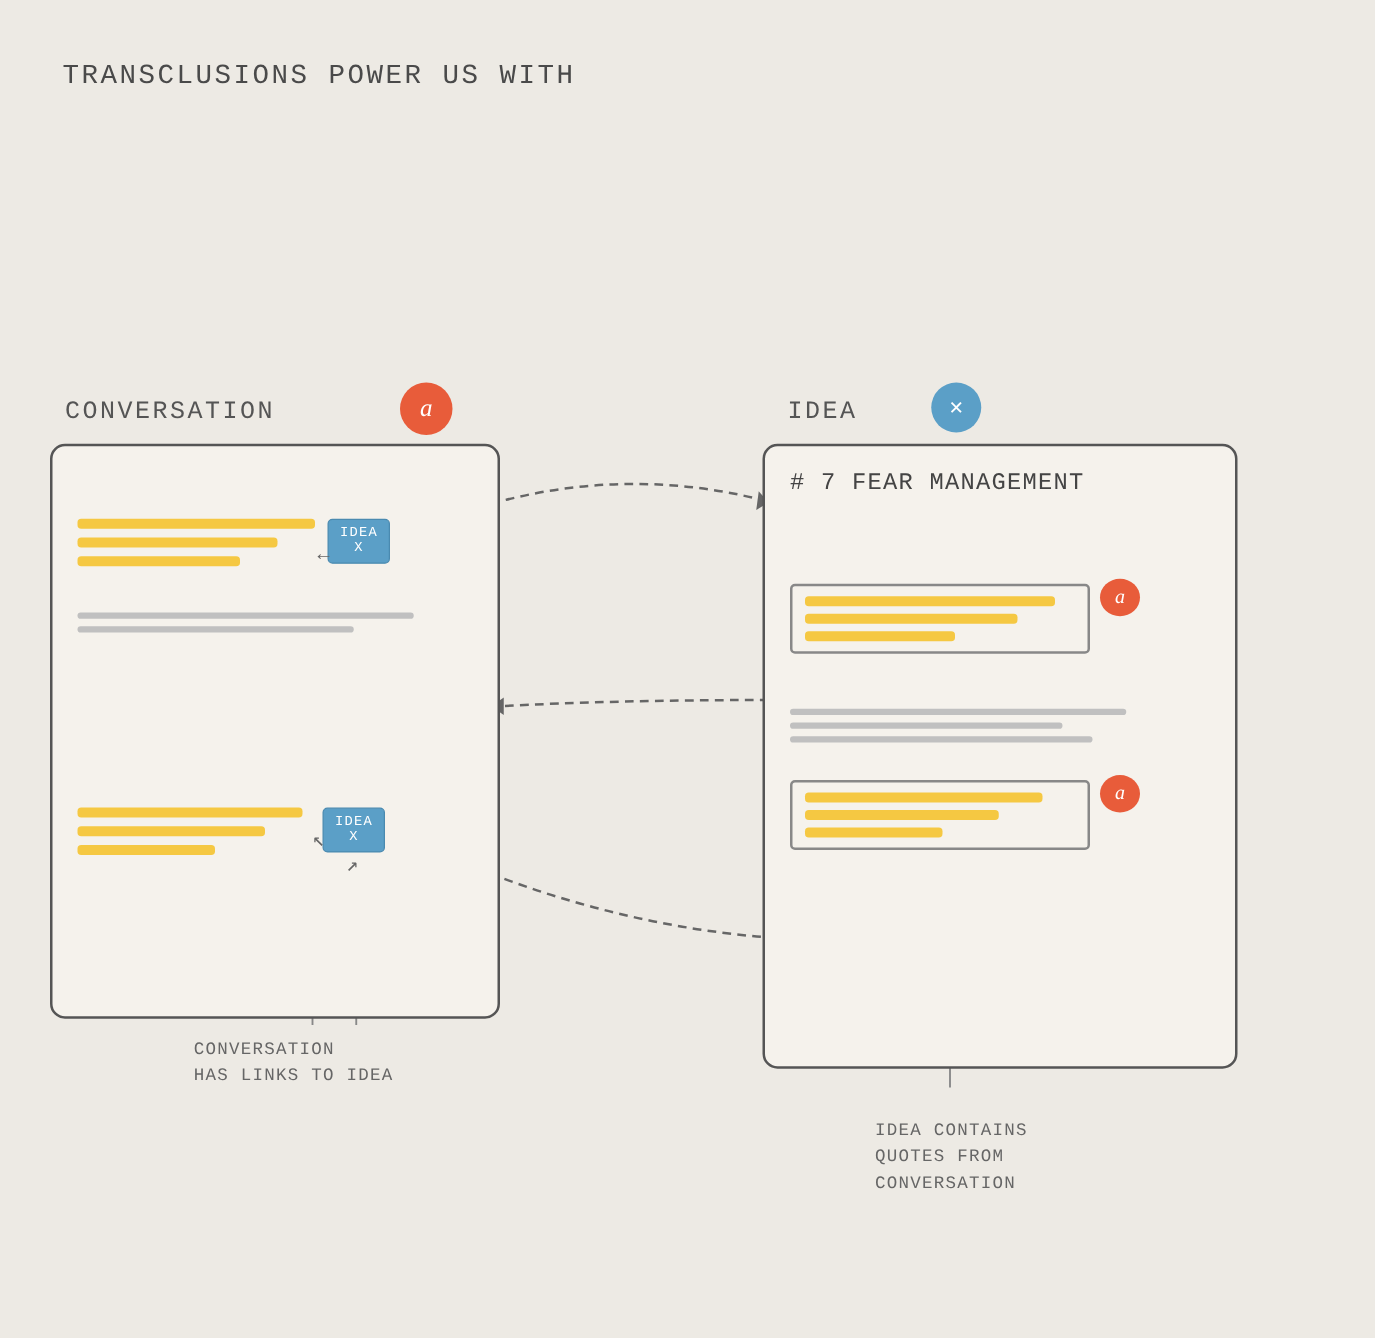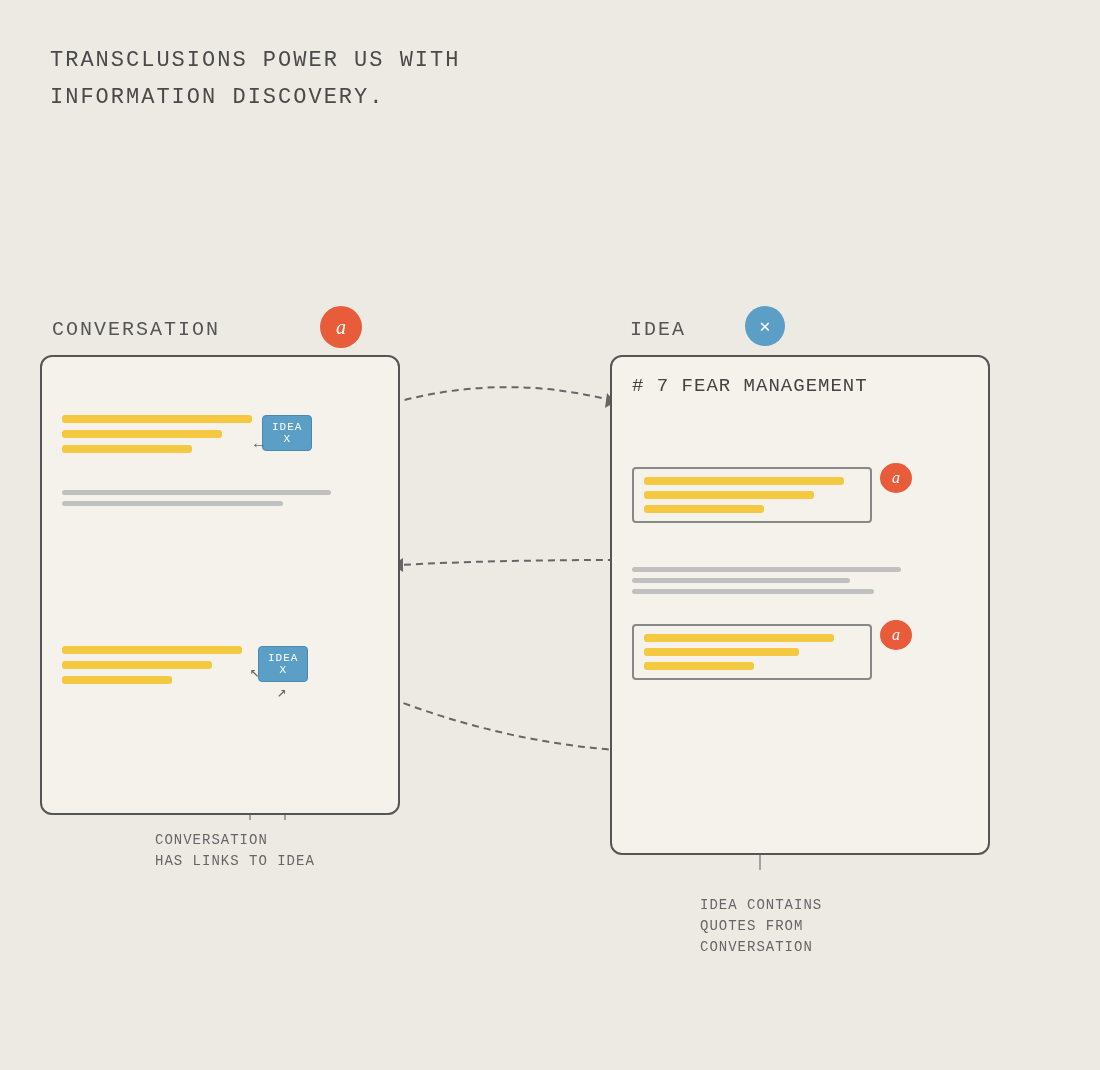--- a/index.html
+++ b/index.html
@@ -139,21 +139,20 @@
       pointer-events: none;
     }
   </style>
 </head>
 <body>
 
 <div class="page">
 
   <div class="header-text">
     <div>TRANSCLUSIONS POWER US WITH</div>
-    <div>INFORMATION DISCOVERY.</div>
   </div>
 
   <svg class="arrows-svg" xmlns="http://www.w3.org/2000/svg">
 
     <path d="M 370 410 Q 490 370 610 400" stroke="#666" stroke-width="2" fill="none" stroke-dasharray="7,5"></path>
     <polygon points="607,393 615,402 605,408" fill="#666"></polygon>
 
     <path d="M 615 560 Q 490 560 400 565" stroke="#666" stroke-width="2" fill="none" stroke-dasharray="7,5"></path>
     <polygon points="403,558 393,565 403,572" fill="#666"></polygon>
 

